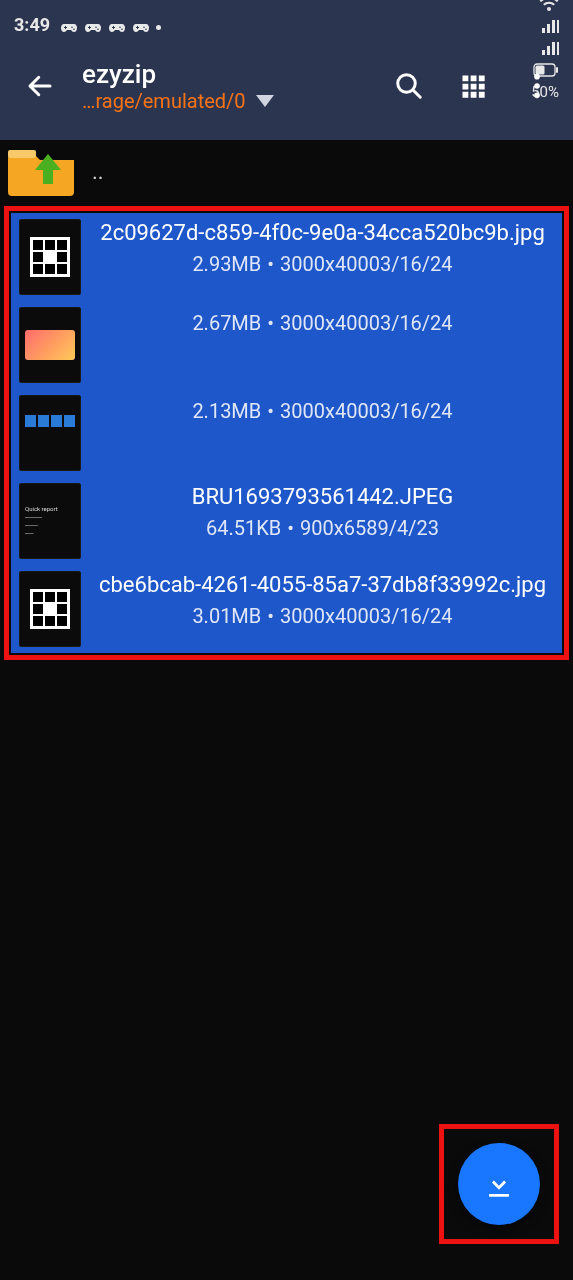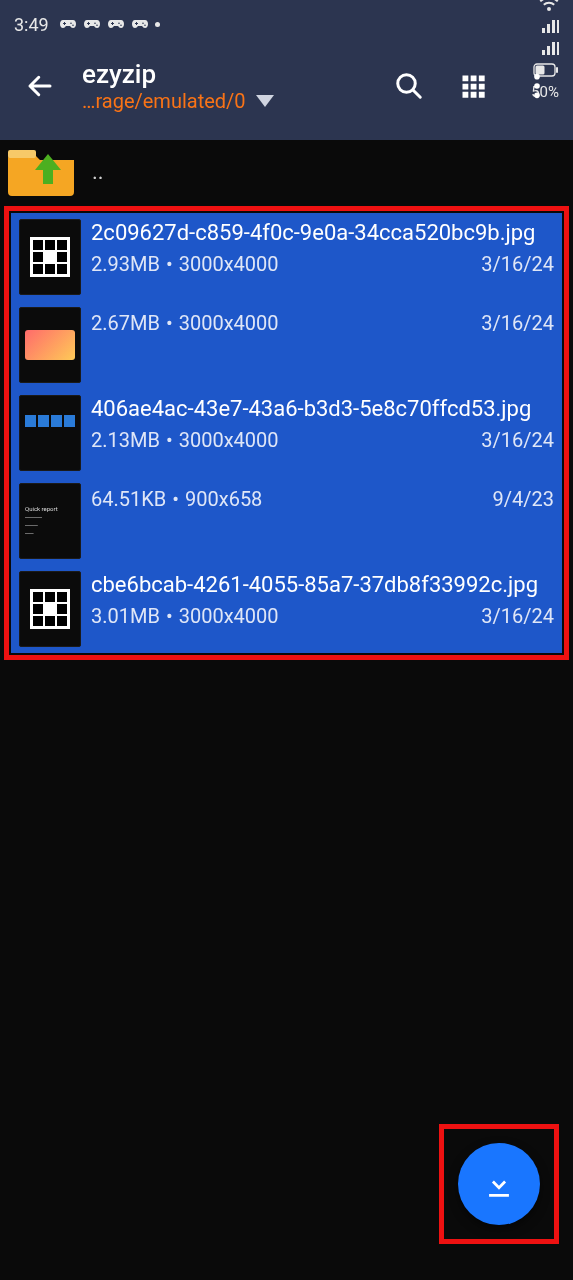--- a/index.html
+++ b/index.html
@@ -16,21 +16,21 @@
   .status-bar {
     height: 48px;
     background: #2c3550;
     display: flex;
     align-items: center;
     padding: 0 14px;
     font-size: 18px;
     color: #e8e8e8;
     justify-content: space-between;
   }
-  .status-left { display: flex; align-items: center; gap: 10px; }
+  .status-left { display: flex; align-items: flex-end; gap: 10px; font-weight: bold; }
   .status-right { display: flex; align-items: flex-end; gap: 6px; font-size: 15px; flex-direction: column; }
   .notif-cluster { display: flex; gap: 6px; align-items: center; }
   .dot { width:5px; height:5px; border-radius:50%; background:#e8e8e8; }
   .kbs { font-size:10px; line-height:1; text-align:center; }
   
   .app-bar {
     height: 92px;
     background: #2c3550;
     display: flex;
     align-items: center;
@@ -74,21 +74,21 @@
   }
   .thumb {
     width:62px; height:76px;
     background:#0b0b0b;
     border:1px solid #1a1a1a;
     flex-shrink:0;
     border-radius:2px;
     display:flex; align-items:center; justify-content:center;
     overflow:hidden;
   }
-  .file-main { flex:1; display:flex; flex-direction:column; }
+  .file-main { flex:1; display:flex; flex-direction:column;align-items:center; }
   .file-name {
     font-size:22px;
     color:#ffffff;
     word-break:break-all;
     line-height:1.3;
   }
   .file-meta-row { display:flex; align-items:baseline; justify-content:space-between; margin-top:4px; }
   .file-meta { font-size:20px; color:#dfe6f7; display:flex; gap:6px; align-items:center; }
   .meta-sep { color:#dfe6f7; }
   .file-date { font-size:20px; color:#dfe6f7; }
@@ -260,36 +260,36 @@
       <div class="file-row">
         <div class="thumb">
           <div class="th-grid">
             <div></div>
             <div></div>
             <div></div>
             <div></div>
           </div>
         </div>
         <div class="file-main">
-          <div class="file-name">406ae4ac-43e7-43a6-b3d3-5e8c70ffcd53.jpg</div>
           <div class="file-meta-row">
             <div class="file-meta">
               <span>2.13MB</span>
               <span class="meta-sep">•</span>
               <span>3000x4000</span>
             </div>
             <div class="file-date">3/16/24</div>
           </div>
         </div>
       </div>
       <div class="file-row">
         <div class="thumb">
           <div class="th-text">Quick report<br>────<br>───<br>──</div>
         </div>
         <div class="file-main">
+          <div class="file-name">BRU1693793561442.JPEG</div>
           <div class="file-meta-row">
             <div class="file-meta">
               <span>64.51KB</span>
               <span class="meta-sep">•</span>
               <span>900x658</span>
             </div>
             <div class="file-date">9/4/23</div>
           </div>
         </div>
       </div>

